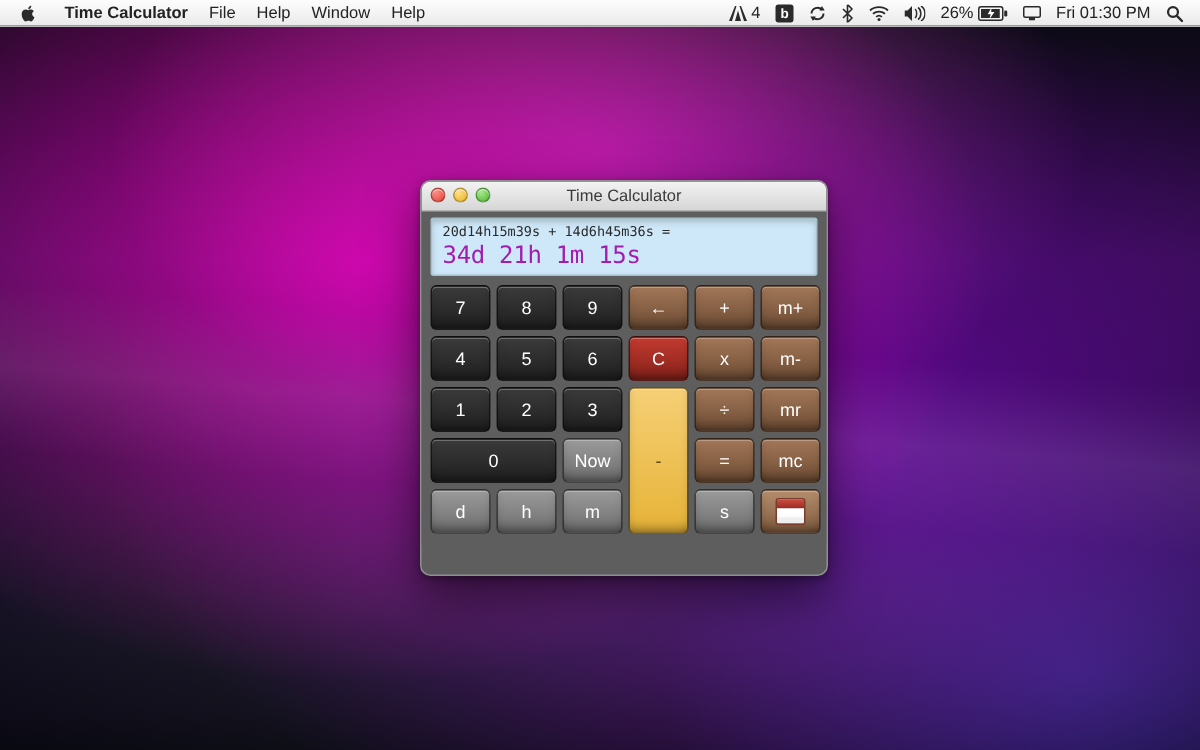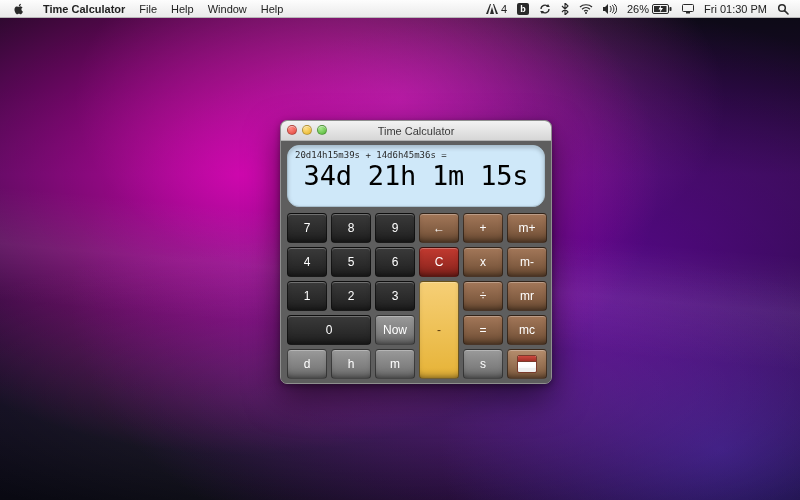--- a/index.html
+++ b/index.html
@@ -57,26 +57,26 @@
       position: relative; font-size: 11px; color: #3a3a3a;
     }
     .traffic { position: absolute; left: 6px; top: 4px; display: flex; gap: 5px; }
     .traffic .dot { width: 10px; height: 10px; border-radius: 50%; border: 1px solid rgba(0,0,0,0.25); box-shadow: inset 0 1px 0 rgba(255,255,255,0.5); }
     .dot.close { background: radial-gradient(circle at 35% 30%, #ff8b84, #e1453a); }
     .dot.min   { background: radial-gradient(circle at 35% 30%, #ffe08a, #e6b321); }
     .dot.zoom  { background: radial-gradient(circle at 35% 30%, #a6e98c, #4fb531); }
 
     .calc-body { padding: 4px 6px 8px 6px; background: #5e5e5e; }
     .display {
-      background: #cfe8f9; border: 1px solid #a8bfce; border-radius: 12px;
-      padding: 4px 7px 15px 7px; margin-bottom: 6px;
+      background: #cfe8f9; border: 1px solid #a8bfce; border-radius: 2px;
+      padding: 4px 7px 4px 7px; margin-bottom: 6px;
       box-shadow: inset 0 2px 4px rgba(0,0,0,0.20);
     }
     .expr { font-family: "DejaVu Sans Mono","Menlo",monospace; font-size: 9px; color: #2a2a2a; text-align: left; }
-    .result { font-family: "DejaVu Sans Mono","Menlo",monospace; font-size: 27px; font-weight: 500; color: #000000; text-align: center; letter-spacing: -0.2px; }
+    .result { font-family: "DejaVu Sans Mono","Menlo",monospace; font-size: 16px; font-weight: 500; color: #a21caf; text-align: left; letter-spacing: -0.2px; }
 
     .grid { display: grid; grid-template-columns: repeat(6, 40px); grid-auto-rows: 30px; gap: 4px; }
 
     .btn {
       border-radius: 4px; display: flex; align-items: center; justify-content: center;
       font-size: 12px; color: #fff; cursor: pointer; user-select: none;
       border: 1px solid rgba(0,0,0,0.55);
       box-shadow: inset 0 1px 0 rgba(255,255,255,0.28), inset 0 -6px 10px -7px rgba(0,0,0,0.8);
     }
     .btn.span2 { grid-column: span 2; }

